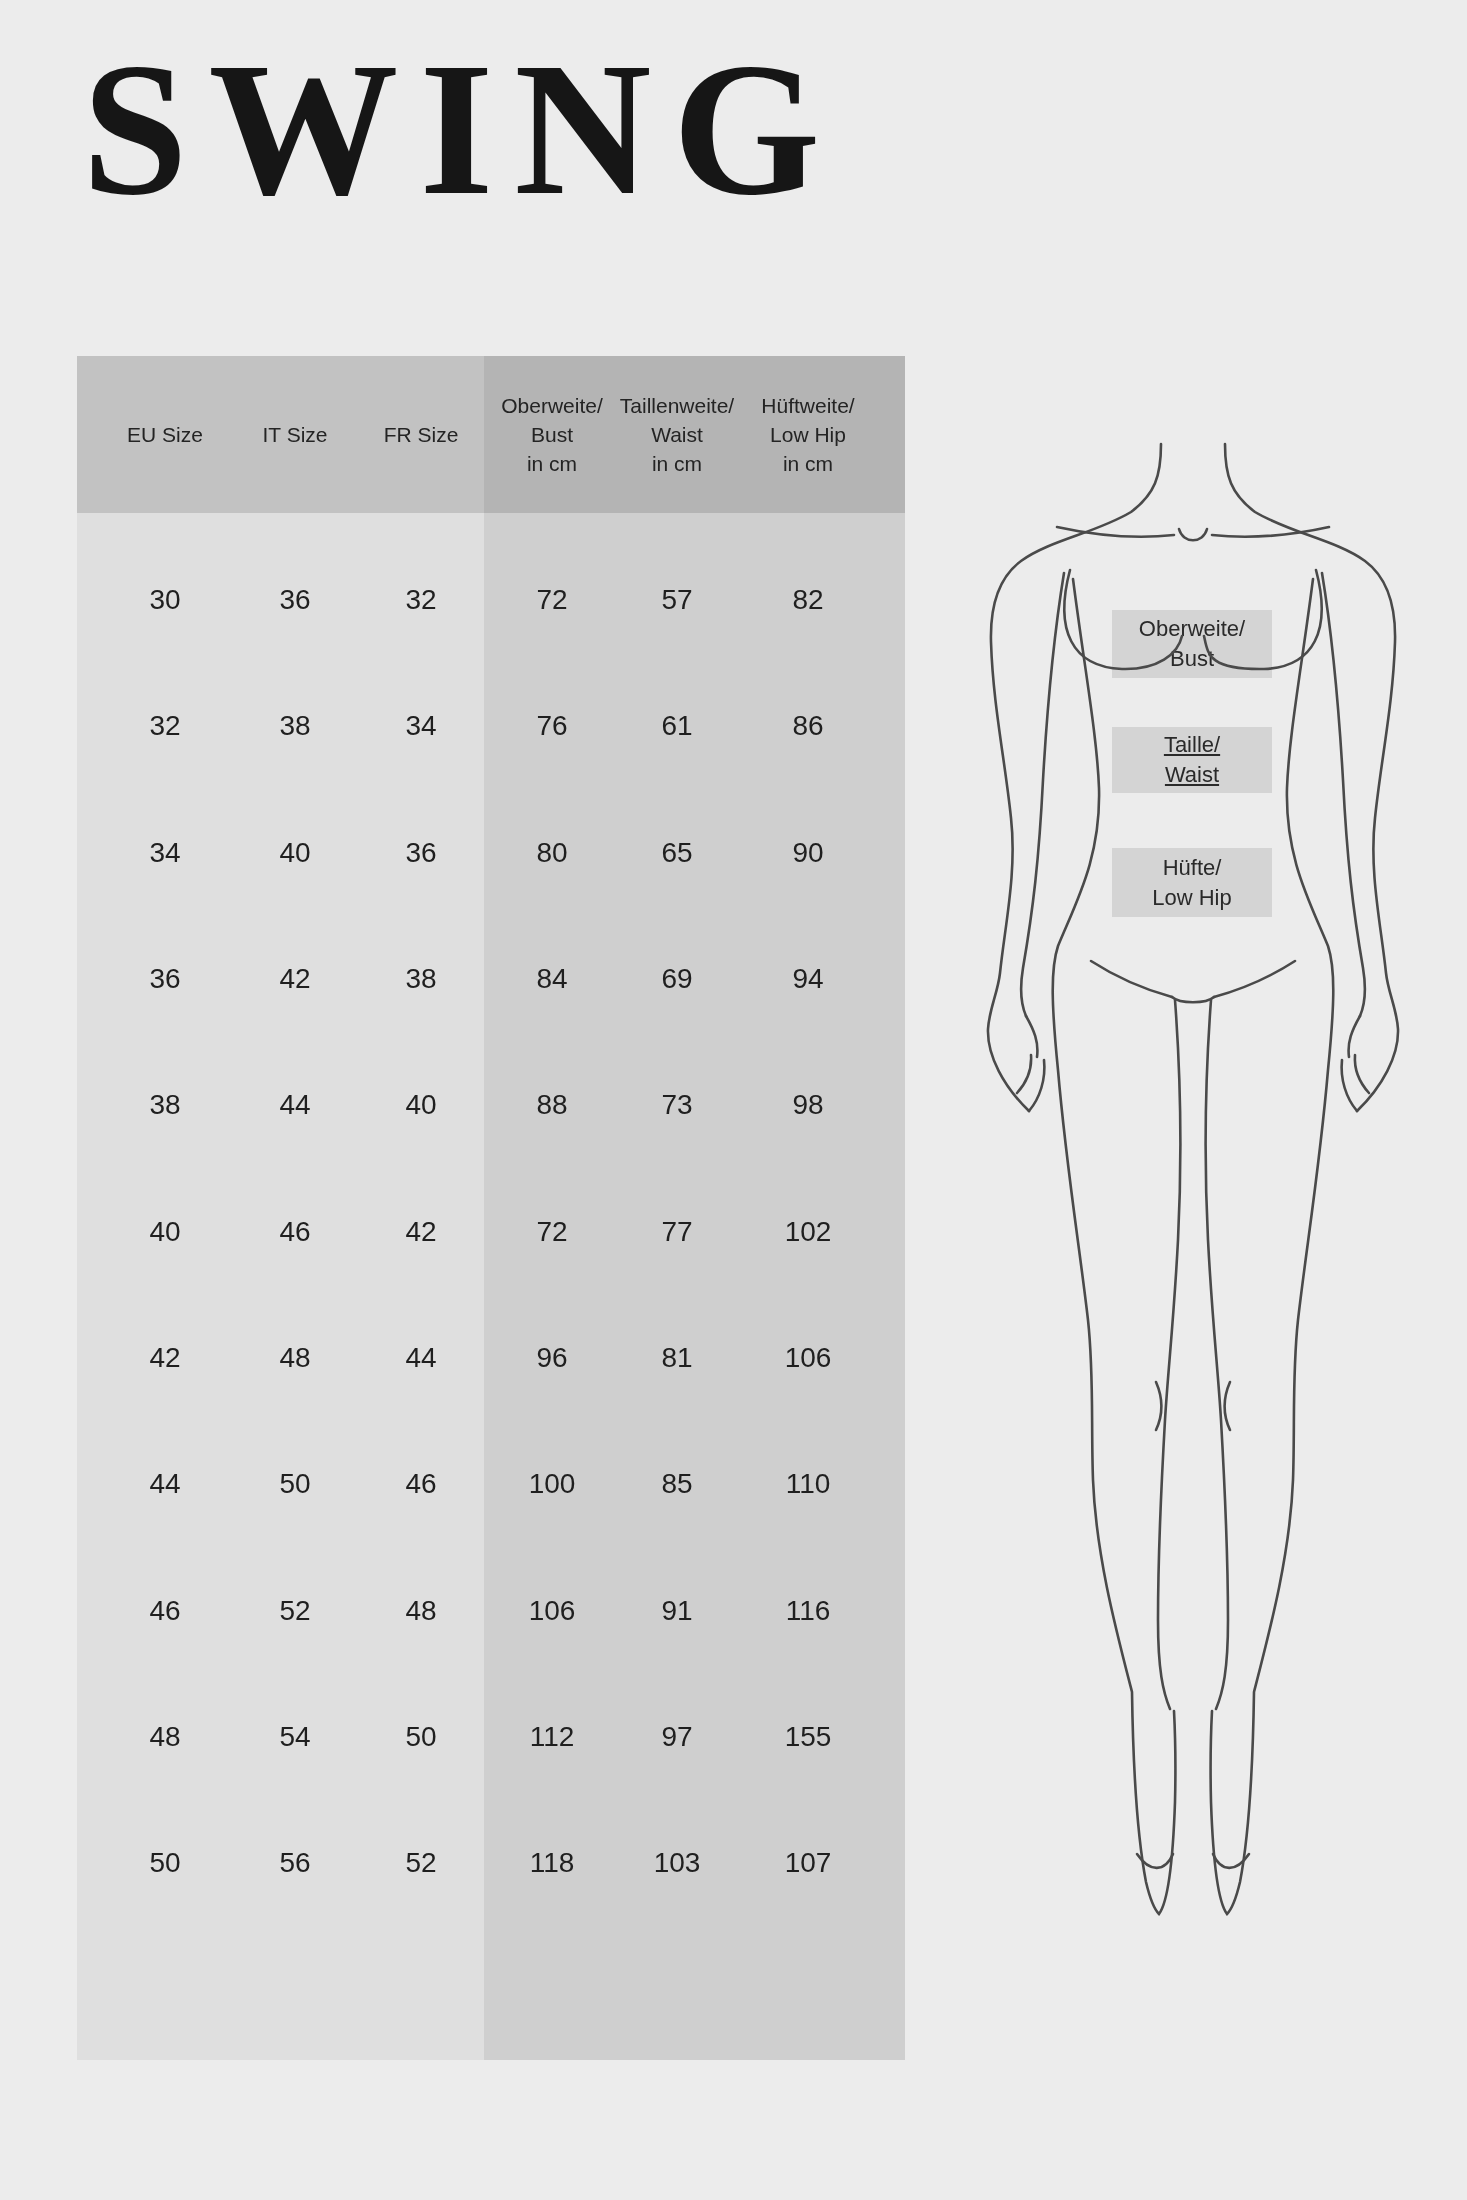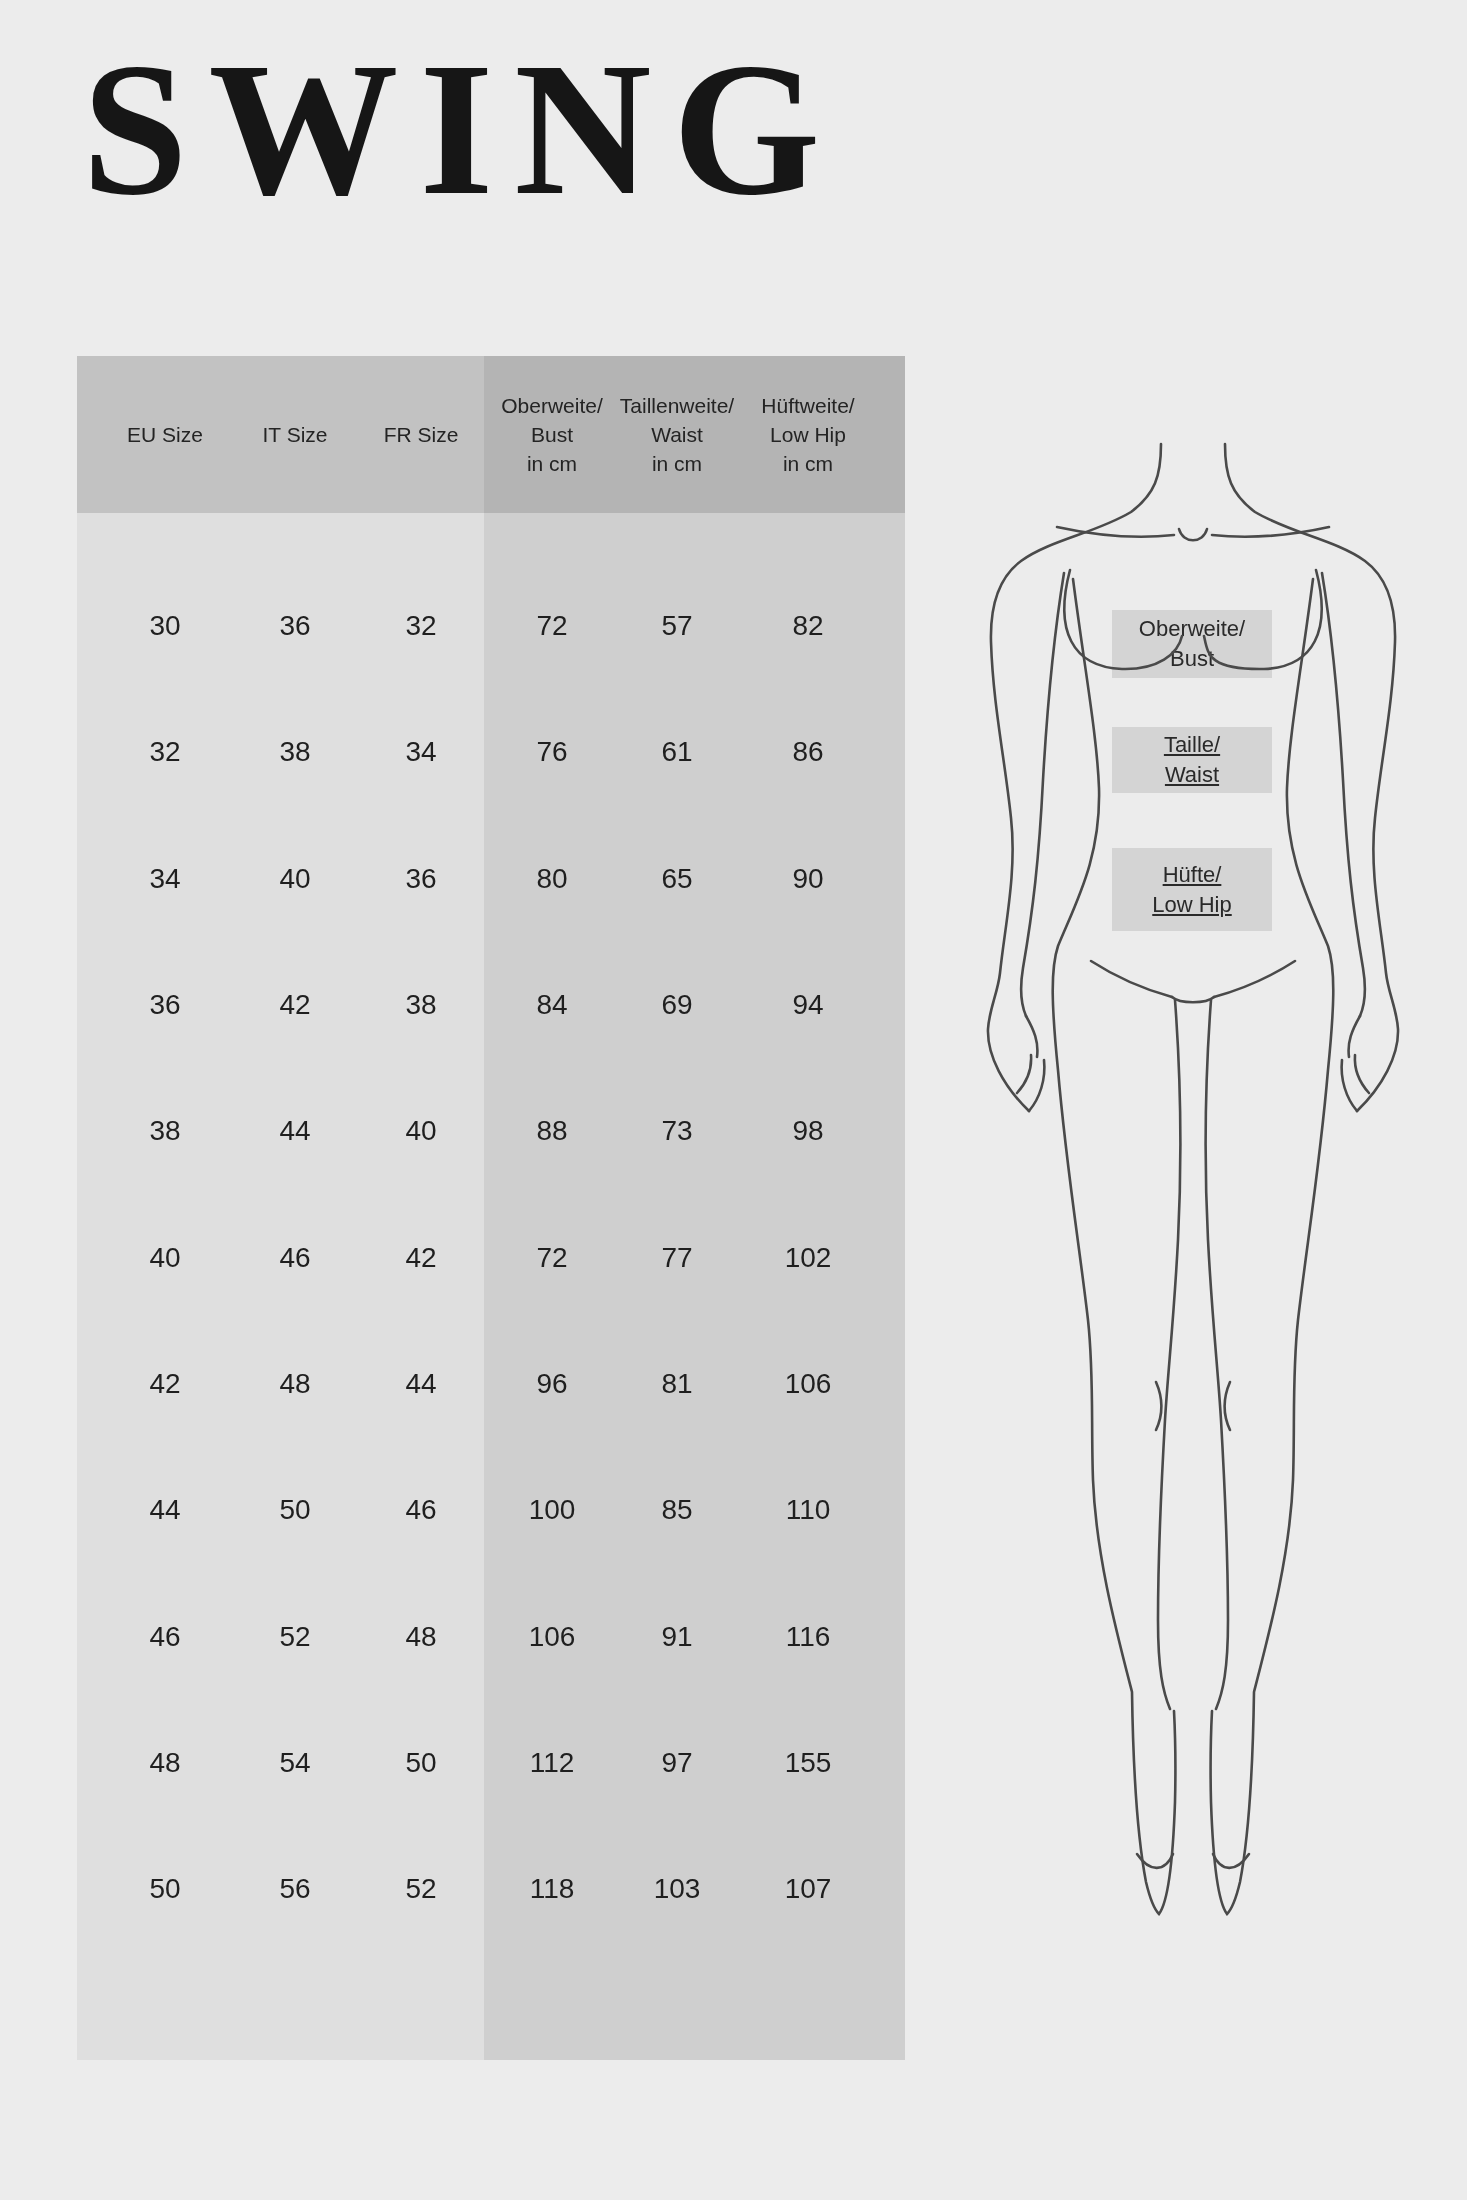--- a/index.html
+++ b/index.html
@@ -23,38 +23,38 @@
   }
   .thead{
     position:absolute;top:0;left:0;width:828px;height:157px;
     background:linear-gradient(90deg,#c2c2c2 0 407px,#b4b4b4 407px 100%);
   }
   .hc{
     position:absolute;top:0;height:100%;transform:translateX(-50%);
     display:flex;flex-direction:column;justify-content:center;align-items:center;
     font-size:21px;line-height:29px;color:#242424;text-align:center;white-space:nowrap;
   }
-  .tbody{position:absolute;top:157px;left:0;width:828px;padding-top:12px;margin-top:38px;}
+  .tbody{position:absolute;top:157px;left:0;width:828px;padding-top:24px;}
   .trow{position:relative;height:126.3px;}
   .td{
     position:absolute;top:50%;transform:translate(-50%,-50%);
     font-size:28px;color:#1f1f1f;white-space:nowrap;
   }
   .c1{left:88px}.c2{left:218px}.c3{left:344px}
   .c4{left:475px}.c5{left:600px}.c6{left:731px}
   
   .measure-label{
     position:absolute;left:1112px;width:160px;
     background:#d4d4d4;
     display:flex;flex-direction:column;justify-content:center;align-items:center;
     font-size:22px;line-height:30px;color:#2a2a2a;text-align:center;
   }
   .ml-bust{top:610px;height:68px;}
   .ml-waist{top:727px;height:66px;text-decoration:underline;}
-  .ml-hip{top:848px;height:83px;text-decoration:underline;}
+  .ml-hip{top:848px;height:69px;}
   
   .croquis{position:absolute;left:960px;top:430px;pointer-events:none;}
   .croquis path{fill:none;stroke:#4a4a4a;stroke-width:2.6;stroke-linecap:round;}
 </style>
 </head>
 <body>
 
 <div class="logo">SWING</div>
 
 <div class="size-table">

